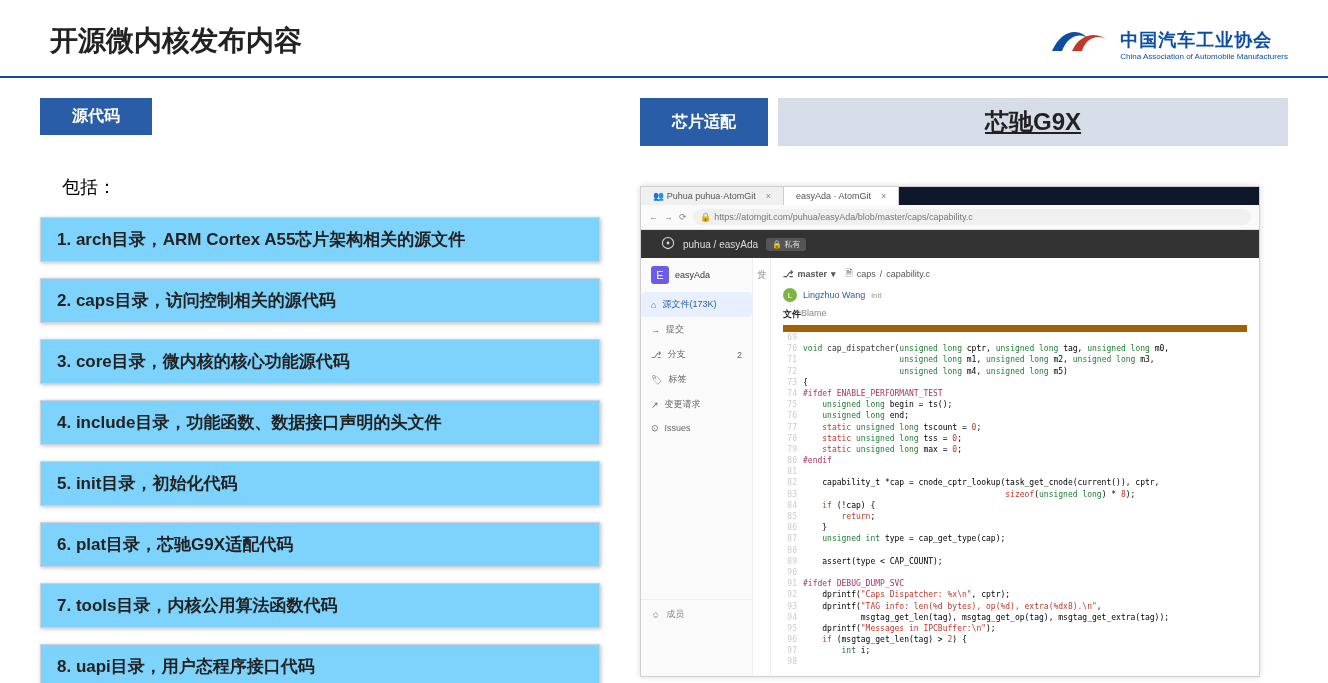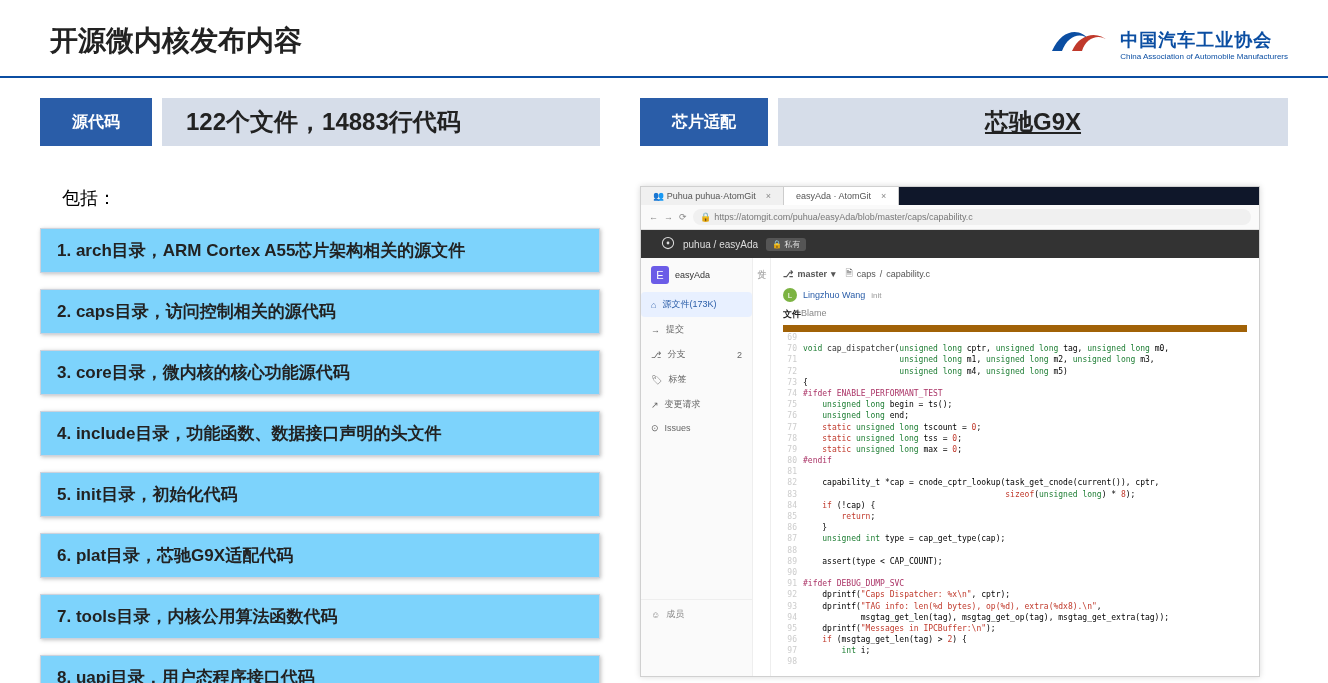--- a/index.html
+++ b/index.html
@@ -257,21 +257,20 @@
     </div>
   </div>
 </div>
 <div class="hr-line"></div>
 
 <div class="content">
 
   <div class="left">
     <div class="tag-row">
       <div class="tag-blue">源代码</div>
-      <div class="tag-light">122个文件，14883行代码</div>
     </div>
     <div class="includes-label">包括：</div>
     <div id="items-container">
         <div class="item">1.  arch目录，ARM Cortex A55芯片架构相关的源文件</div>
         <div class="item">2. caps目录，访问控制相关的源代码</div>
         <div class="item">3. core目录，微内核的核心功能源代码</div>
         <div class="item">4. include目录，功能函数、数据接口声明的头文件</div>
         <div class="item">5. init目录，初始化代码</div>
         <div class="item">6. plat目录，芯驰G9X适配代码</div>
         <div class="item">7. tools目录，内核公用算法函数代码</div>

